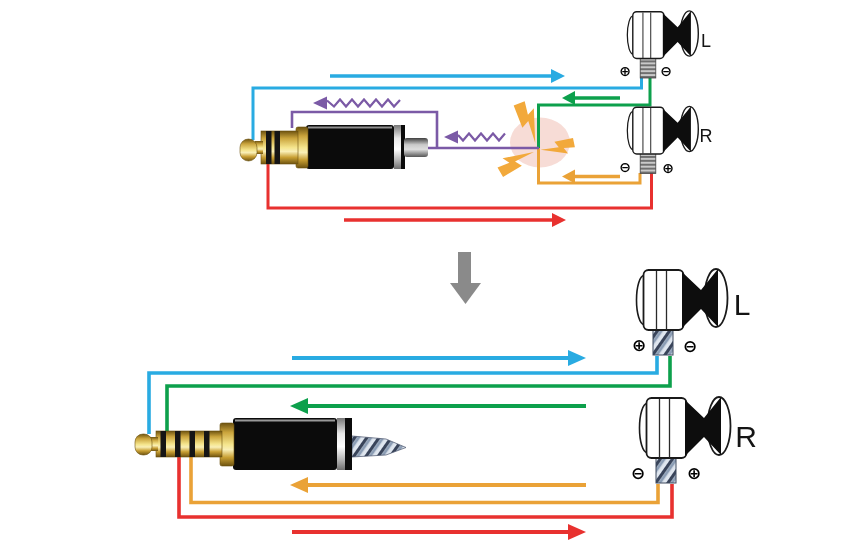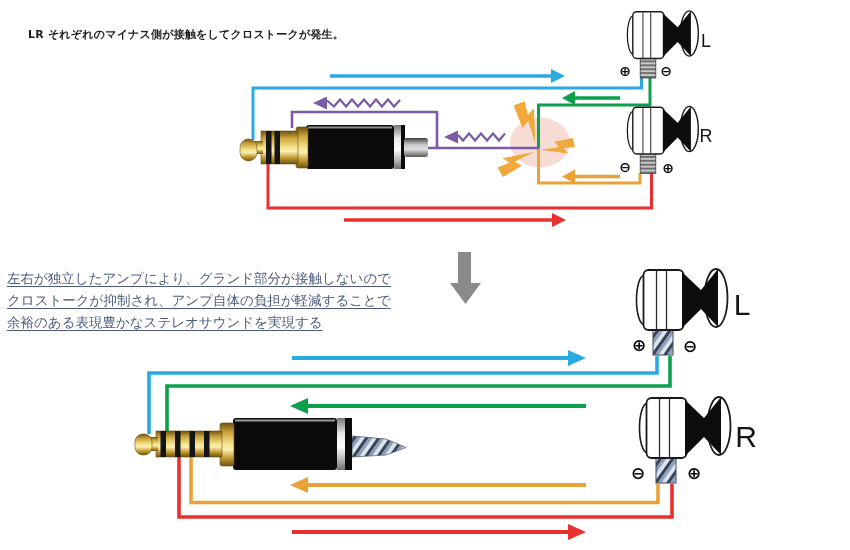--- a/index.html
+++ b/index.html
@@ -180,28 +180,22 @@
       <use href="#drv"></use>
     </g>
     <g transform="translate(666,483)">
       <rect x="-10" y="-26" width="20" height="26" fill="url(#braid)" stroke="#3f4a5e" stroke-width="1"></rect>
       <use href="#drv"></use>
     </g>
   </g>
 </svg>
 
 <div class="abs note-top" style="left:28px;top:27px">
-  <span class="ln" style="display:block">LR それぞれのマイナス側が接触をしてクロストークが発生。</span>
 </div>
 
-<div class="abs note-bottom" style="left:7px;top:268px">
-  <span class="ln">左右が独立したアンプにより、グランド部分が接触しないので</span>
-  <span class="ln">クロストークが抑制され、アンプ自体の負担が軽減することで</span>
-  <span class="ln">余裕のある表現豊かなステレオサウンドを実現する</span>
-</div>
 
 <span class="abs drv-label" style="left:706px;top:41px">L</span>
 <span class="abs drv-label" style="left:706px;top:136px">R</span>
 <span class="abs drv-label big" style="left:742px;top:305px">L</span>
 <span class="abs drv-label big" style="left:746px;top:437px">R</span>
 
 <span class="abs term" style="left:625px;top:71px">⊕</span>
 <span class="abs term" style="left:666px;top:71px">⊖</span>
 <span class="abs term" style="left:625px;top:167px">⊖</span>
 <span class="abs term" style="left:668px;top:168px">⊕</span>

